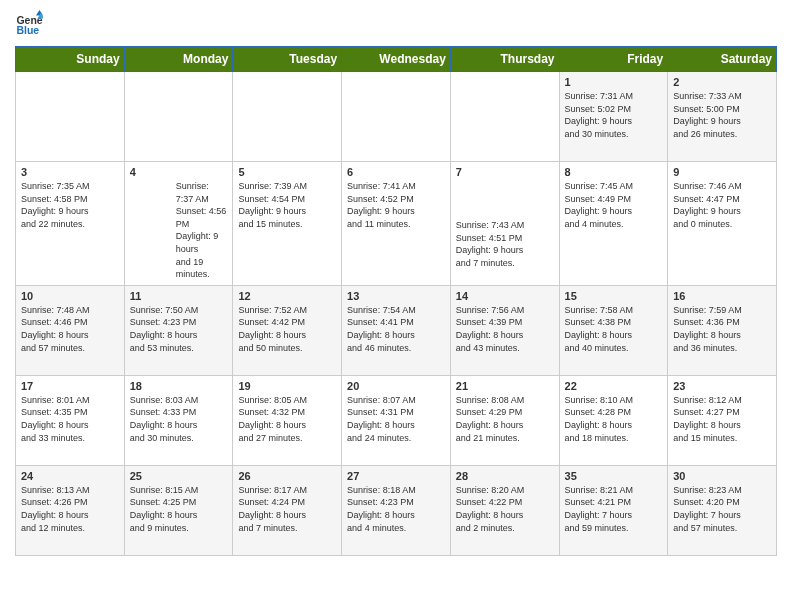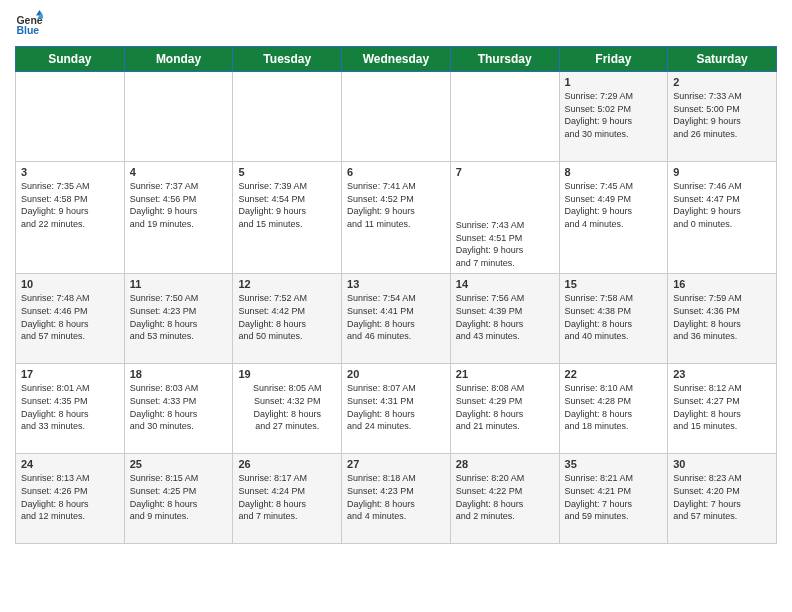--- a/index.html
+++ b/index.html
@@ -41,26 +41,26 @@
     .subtitle {
       font-size: 14px;
       color: #555;
     }
     table {
       width: 100%;
       border-collapse: collapse;
       table-layout: fixed;
     }
     thead tr th {
-      background-color: #15803d;
+      background-color: #4d7c0f;
       color: #fff;
       font-size: 12px;
       font-weight: bold;
       padding: 5px 4px;
-      text-align: center;
+      text-align: right;
       border: 1px solid #2a6ab9;
     }
     tbody tr td {
       vertical-align: top;
       border: 1px solid #ccc;
       padding: 4px 5px;
       font-size: 9.5px;
       color: #333;
       height: 90px;
       background: #fff;
@@ -120,21 +120,21 @@
     </thead>
     <tbody id="calendar-body">
         <tr>
           <td class="empty-cell"></td>
           <td class="empty-cell"></td>
           <td class="empty-cell"></td>
           <td class="empty-cell"></td>
           <td class="empty-cell"></td>
           <td>
             <span class="day-number">1</span>
-            <div class="day-info" style="white-space: pre-line;">Sunrise: 7:29 AM
+            <div class="day-info" style="white-space: pre-line;">Sunrise: 7:31 AM
 Sunset: 5:02 PM
 Daylight: 9 hours
 and 30 minutes.</div>
           </td>
           <td>
             <span class="day-number">2</span>
             <div class="day-info" style="white-space: pre-line;">Sunrise: 7:33 AM
 Sunset: 5:00 PM
 Daylight: 9 hours
 and 26 minutes.</div>
@@ -143,21 +143,21 @@
         <tr>
           <td>
             <span class="day-number">3</span>
             <div class="day-info" style="white-space: pre-line;">Sunrise: 7:35 AM
 Sunset: 4:58 PM
 Daylight: 9 hours
 and 22 minutes.</div>
           </td>
           <td>
             <span class="day-number">4</span>
-            <div class="day-info" style="white-space: pre-line;">Sunrise: 7:37 AM
+            <div class="day-info" style="white-space: pre-line; margin-left: 46px;">Sunrise: 7:37 AM
 Sunset: 4:56 PM
 Daylight: 9 hours
 and 19 minutes.</div>
           </td>
           <td>
             <span class="day-number">5</span>
             <div class="day-info" style="white-space: pre-line;">Sunrise: 7:39 AM
 Sunset: 4:54 PM
 Daylight: 9 hours
 and 15 minutes.</div>
@@ -252,21 +252,21 @@
           </td>
           <td>
             <span class="day-number">18</span>
             <div class="day-info" style="white-space: pre-line;">Sunrise: 8:03 AM
 Sunset: 4:33 PM
 Daylight: 8 hours
 and 30 minutes.</div>
           </td>
           <td>
             <span class="day-number">19</span>
-            <div class="day-info" style="white-space: pre-line; text-align: center;">Sunrise: 8:05 AM
+            <div class="day-info" style="white-space: pre-line;">Sunrise: 8:05 AM
 Sunset: 4:32 PM
 Daylight: 8 hours
 and 27 minutes.</div>
           </td>
           <td>
             <span class="day-number">20</span>
             <div class="day-info" style="white-space: pre-line;">Sunrise: 8:07 AM
 Sunset: 4:31 PM
 Daylight: 8 hours
 and 24 minutes.</div>

